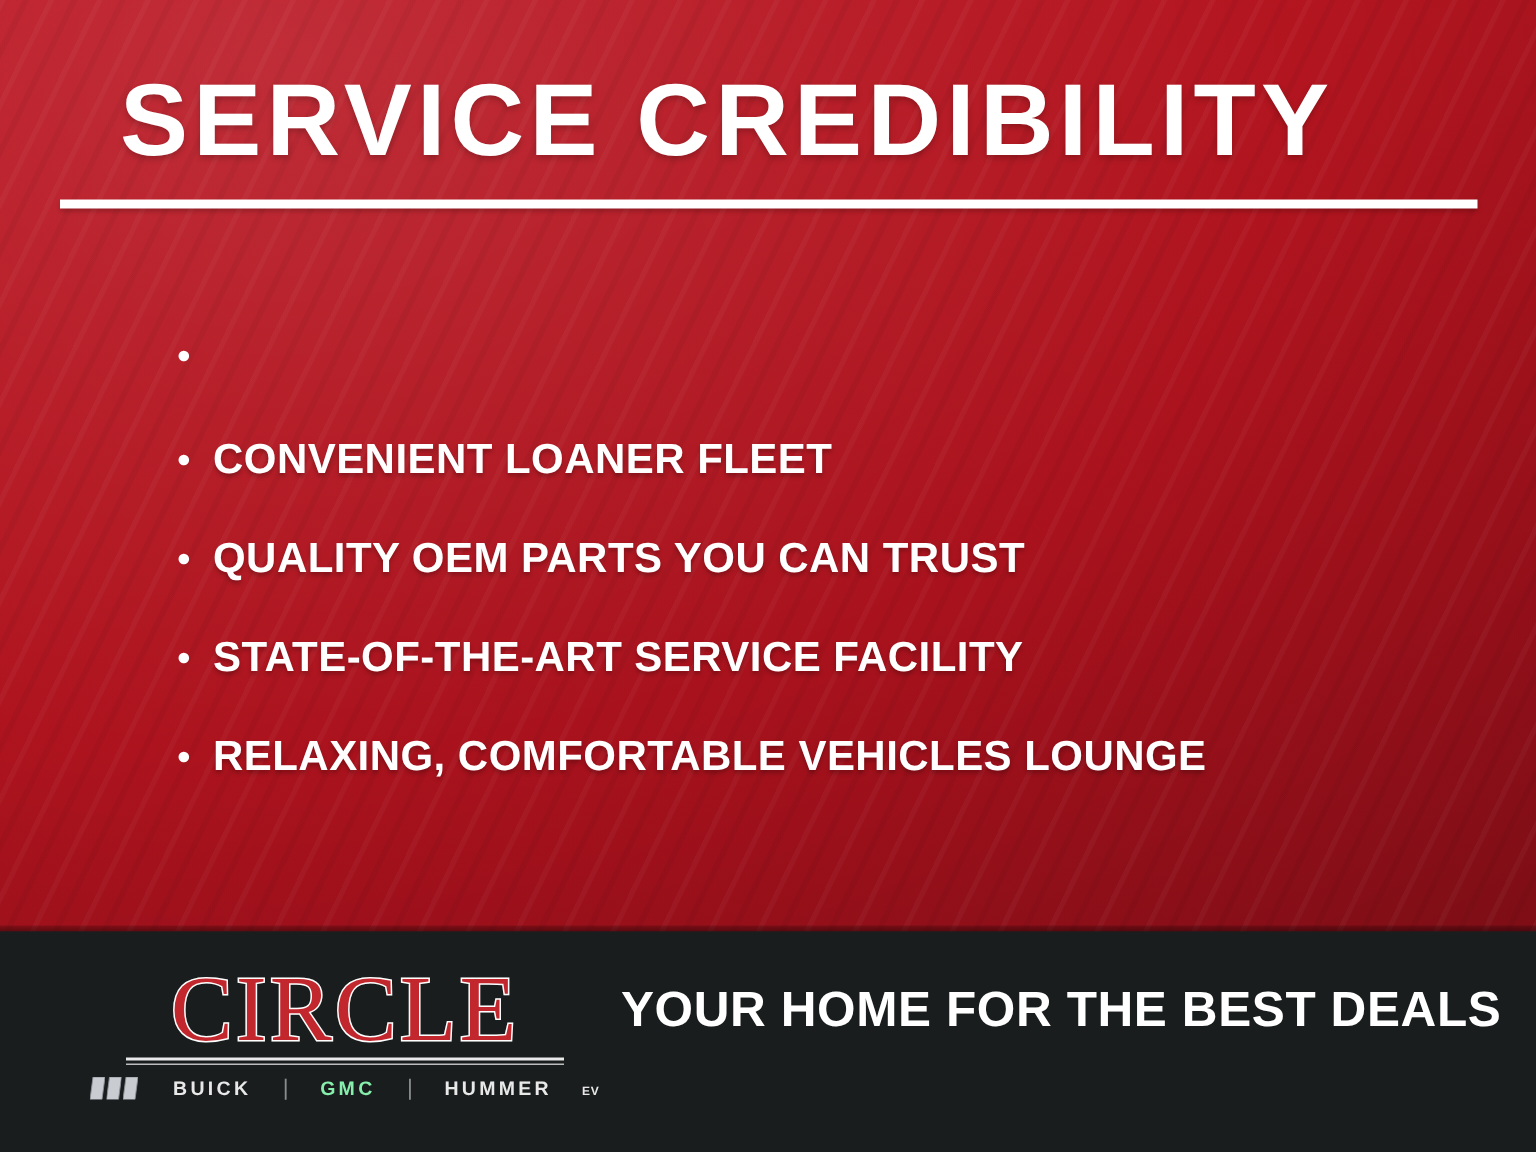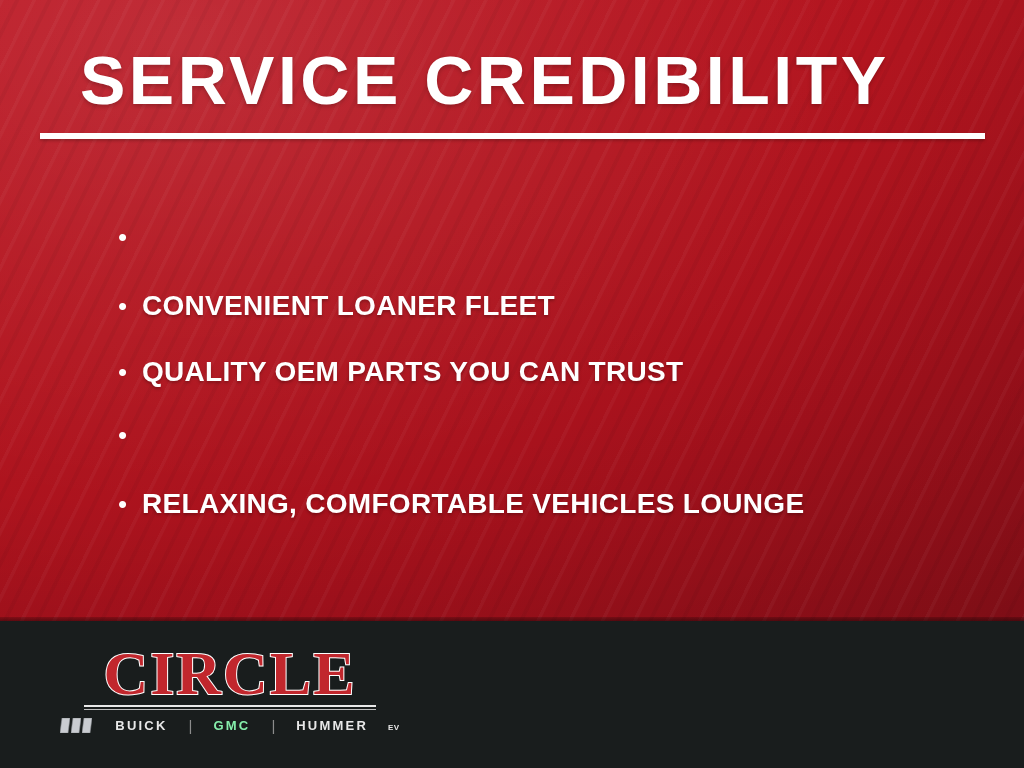--- a/index.html
+++ b/index.html
@@ -121,21 +121,21 @@
     position: absolute;
     left: 84px;
     top: 644px;
     width: 292px;
     text-align: center;
   }
   .logo-word {
     font-family: "Liberation Serif", serif;
     font-size: 62px;
     line-height: 58px;
-    font-weight: 700;
+    font-weight: 400;
     letter-spacing: 2px;
     color: #c1272d;
     -webkit-text-stroke: 2px #ffffff;
     paint-order: stroke fill;
   }
   .logo-rule {
     margin-top: 3px;
     height: 2px;
     background: #e9e9e9;
   }
@@ -220,20 +220,21 @@
       <span class="bullet-text">CONVENIENT LOANER FLEET</span>
     </div>
 
     <div class="bullet-row">
       <span class="bullet-dot">•</span>
       <span class="bullet-text">QUALITY OEM PARTS YOU CAN TRUST</span>
     </div>
 
     <div class="bullet-row">
       <span class="bullet-dot">•</span>
+      <span class="bullet-text">STATE-OF-THE-ART SERVICE FACILITY</span>
     </div>
 
     <div class="bullet-row">
       <span class="bullet-dot">•</span>
       <span class="bullet-text">RELAXING, COMFORTABLE VEHICLES LOUNGE</span>
     </div>
 
   </div>
 
   <div class="footer"></div>
@@ -257,15 +258,16 @@
       <span class="brand-txt">BUICK</span>
       <span class="brand-sep">|</span>
       <span class="brand-gmc">GMC</span>
       <span class="brand-sep">|</span>
       <span class="brand-txt">HUMMER</span>
       <span class="brand-ev">EV</span>
     </div>
   </div>
 
   <div class="tagline">
+    <div>YOUR HOME FOR THE BEST DEALS</div>
   </div>
 
 </div>
 
 </body></html>

